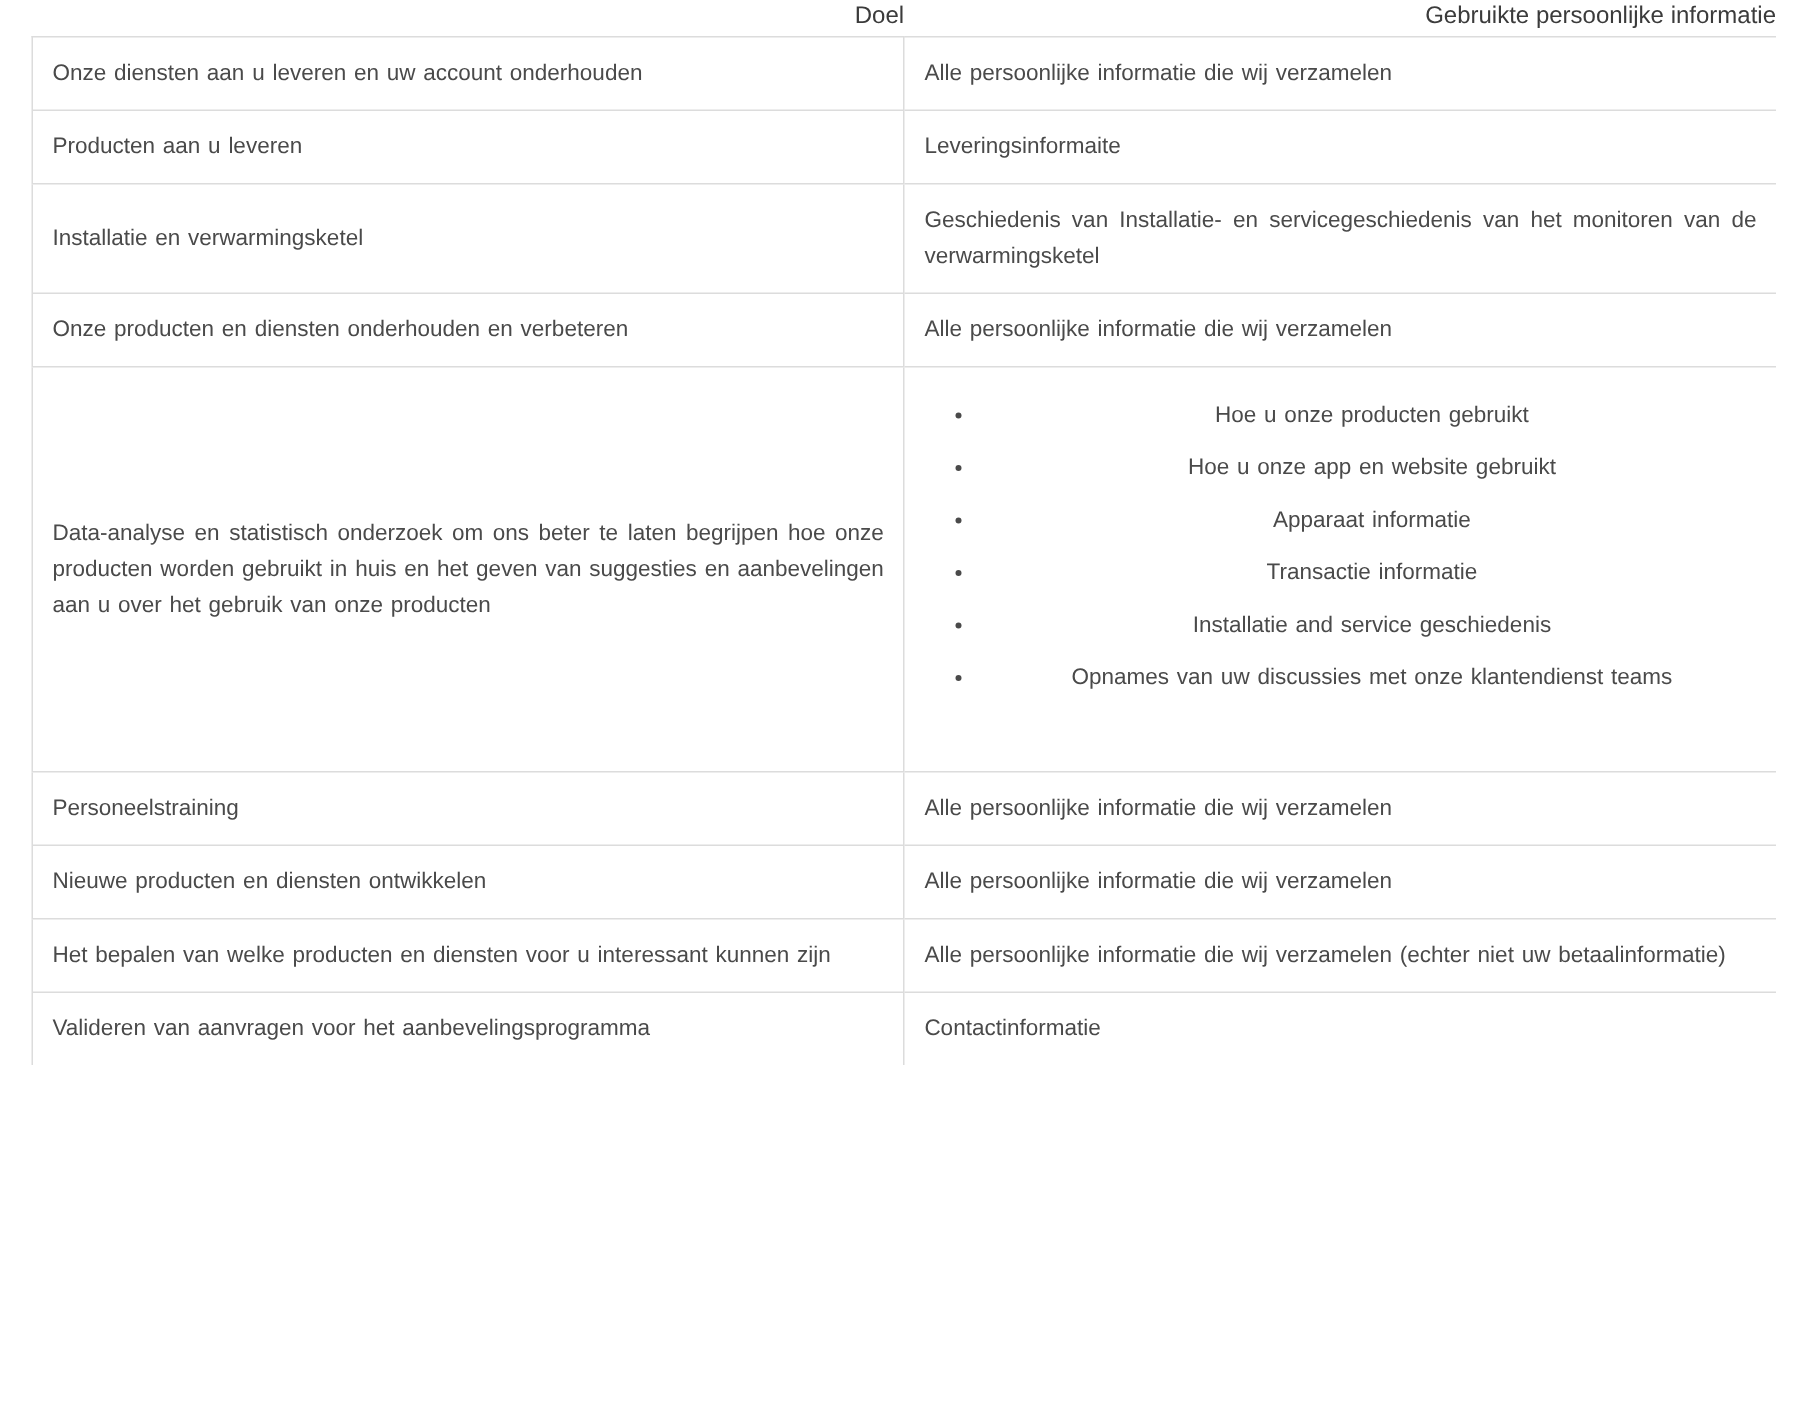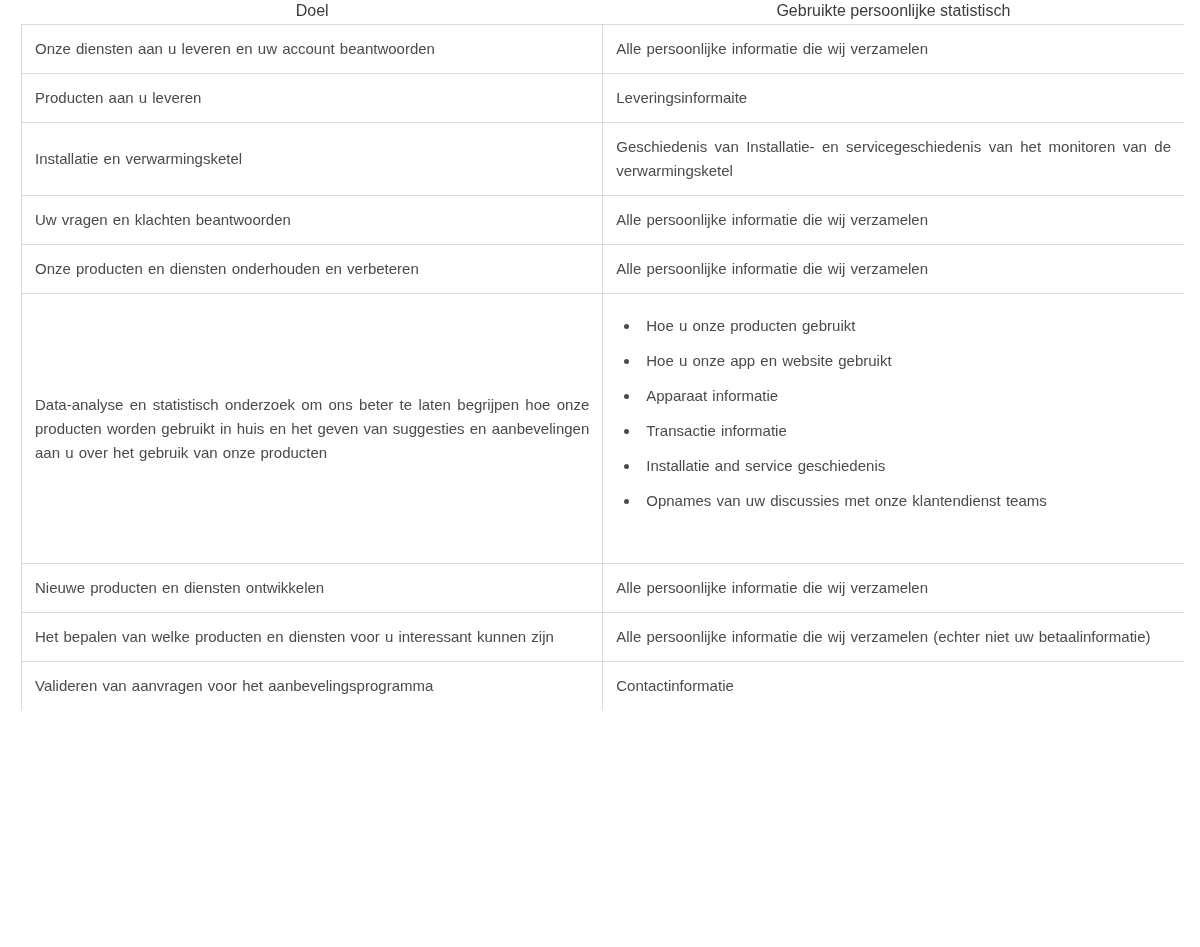--- a/index.html
+++ b/index.html
@@ -20,21 +20,21 @@
   table {
     border-collapse: collapse;
     table-layout: fixed;
     width: 1163px;
   }
   col { width: 50%; }
   th {
     font-size: 16px;
     font-weight: 400;
     color: #3b3b3b;
-    text-align: center;
+    text-align: right;
     vertical-align: top;
     line-height: 18px;
     padding: 2px 0 4px 0;
   }
   td {
     border-top: 1px solid #dcdcdc;
     font-size: 15px;
     color: #4a4a4a;
     line-height: 24px;
     padding: 12px 13px;
@@ -48,75 +48,75 @@
   }
   td.info-list-cell {
     vertical-align: top;
   }
   ul.info-list {
     margin: 8px 0 38px 0;
     padding: 0 0 0 24px;
     list-style-type: disc;
   }
   ul.info-list li {
-    margin: 0 0 11px 0;
-    text-align: left;
+    margin: 0 0 11px 12px;
+    text-align: center;
     padding-left: 6px;
   }
 </style>
 </head>
 <body>
 
 <div class="table-wrap">
   <table>
     <colgroup>
         <col>
         <col>
       </colgroup>
     <thead>
       <tr>
         <th>Doel</th>
-        <th>Gebruikte persoonlijke statistisch</th>
+        <th>Gebruikte persoonlijke informatie</th>
       </tr>
     </thead>
     <tbody>
       <tr>
-        <td class="purpose">Onze diensten aan u leveren en uw account beantwoorden</td>
+        <td class="purpose">Onze diensten aan u leveren en uw account onderhouden</td>
         <td class="info">Alle persoonlijke informatie die wij verzamelen</td>
       </tr>
       <tr>
         <td class="purpose">Producten aan u leveren</td>
         <td class="info">Leveringsinformaite</td>
       </tr>
       <tr>
         <td class="purpose">Installatie en verwarmingsketel</td>
         <td class="info">Geschiedenis van Installatie- en servicegeschiedenis van het monitoren van de verwarmingsketel</td>
-      </tr>
-      <tr>
-        <td class="purpose">Uw vragen en klachten beantwoorden</td>
-        <td class="info">Alle persoonlijke informatie die wij verzamelen</td>
       </tr>
       <tr>
         <td class="purpose">Onze producten en diensten onderhouden en verbeteren</td>
         <td class="info">Alle persoonlijke informatie die wij verzamelen</td>
       </tr>
       <tr>
         <td class="purpose">Data-analyse en statistisch onderzoek om ons beter te laten begrijpen hoe onze producten worden gebruikt in huis en het geven van suggesties en aanbevelingen aan u over het gebruik van onze producten</td>
         <td class="info info-list-cell">
           <ul class="info-list">
             <li>Hoe u onze producten gebruikt</li>
             <li>Hoe u onze app en website gebruikt</li>
             <li>Apparaat informatie</li>
             <li>Transactie informatie</li>
             <li>Installatie and service geschiedenis</li>
             <li>Opnames van uw discussies met onze klantendienst teams</li>
           </ul>
         </td>
       </tr>
       <tr>
+        <td class="purpose">Personeelstraining</td>
+        <td class="info">Alle persoonlijke informatie die wij verzamelen</td>
+      </tr>
+      <tr>
         <td class="purpose">Nieuwe producten en diensten ontwikkelen</td>
         <td class="info">Alle persoonlijke informatie die wij verzamelen</td>
       </tr>
       <tr>
         <td class="purpose">Het bepalen van welke producten en diensten voor u interessant kunnen zijn</td>
         <td class="info">Alle persoonlijke informatie die wij verzamelen (echter niet uw betaalinformatie)</td>
       </tr>
       <tr>
         <td class="purpose">Valideren van aanvragen voor het aanbevelingsprogramma</td>
         <td class="info">Contactinformatie</td>

